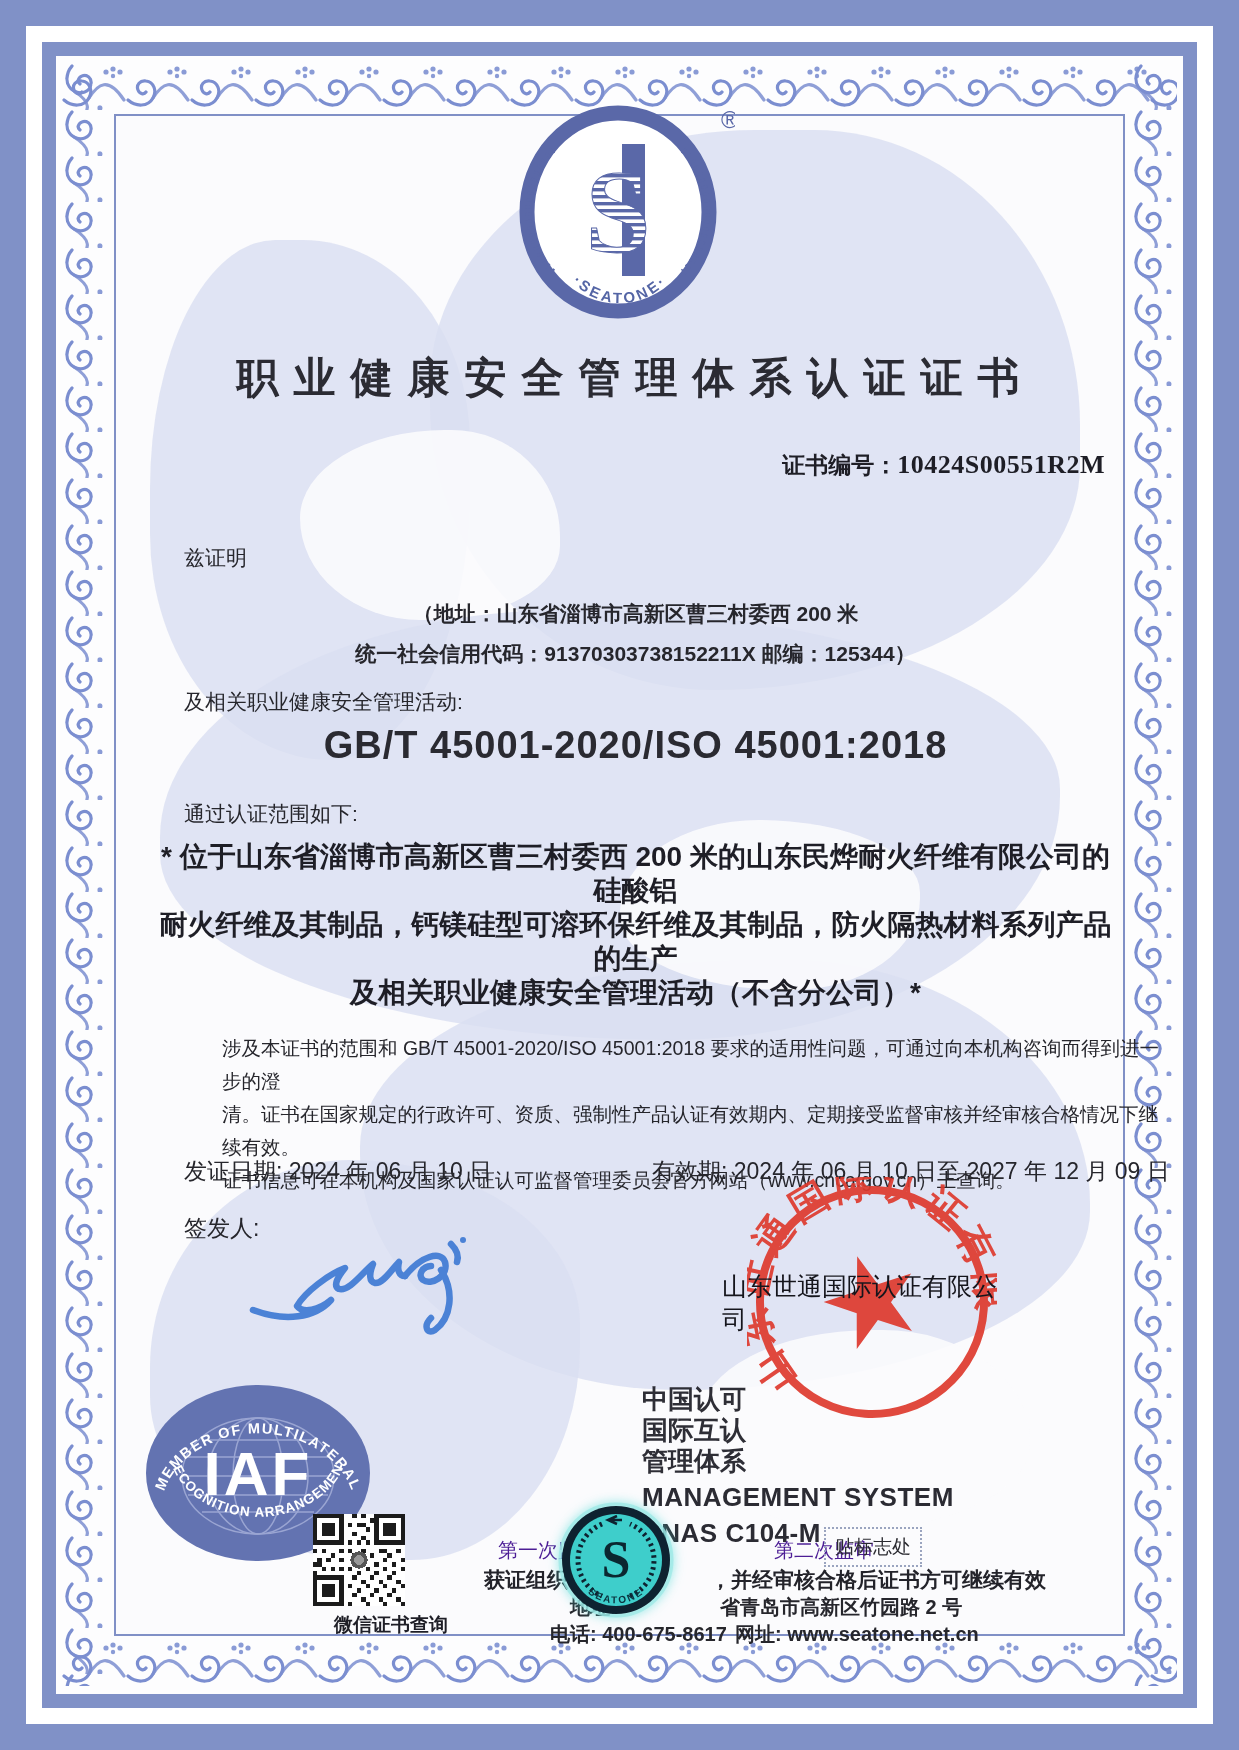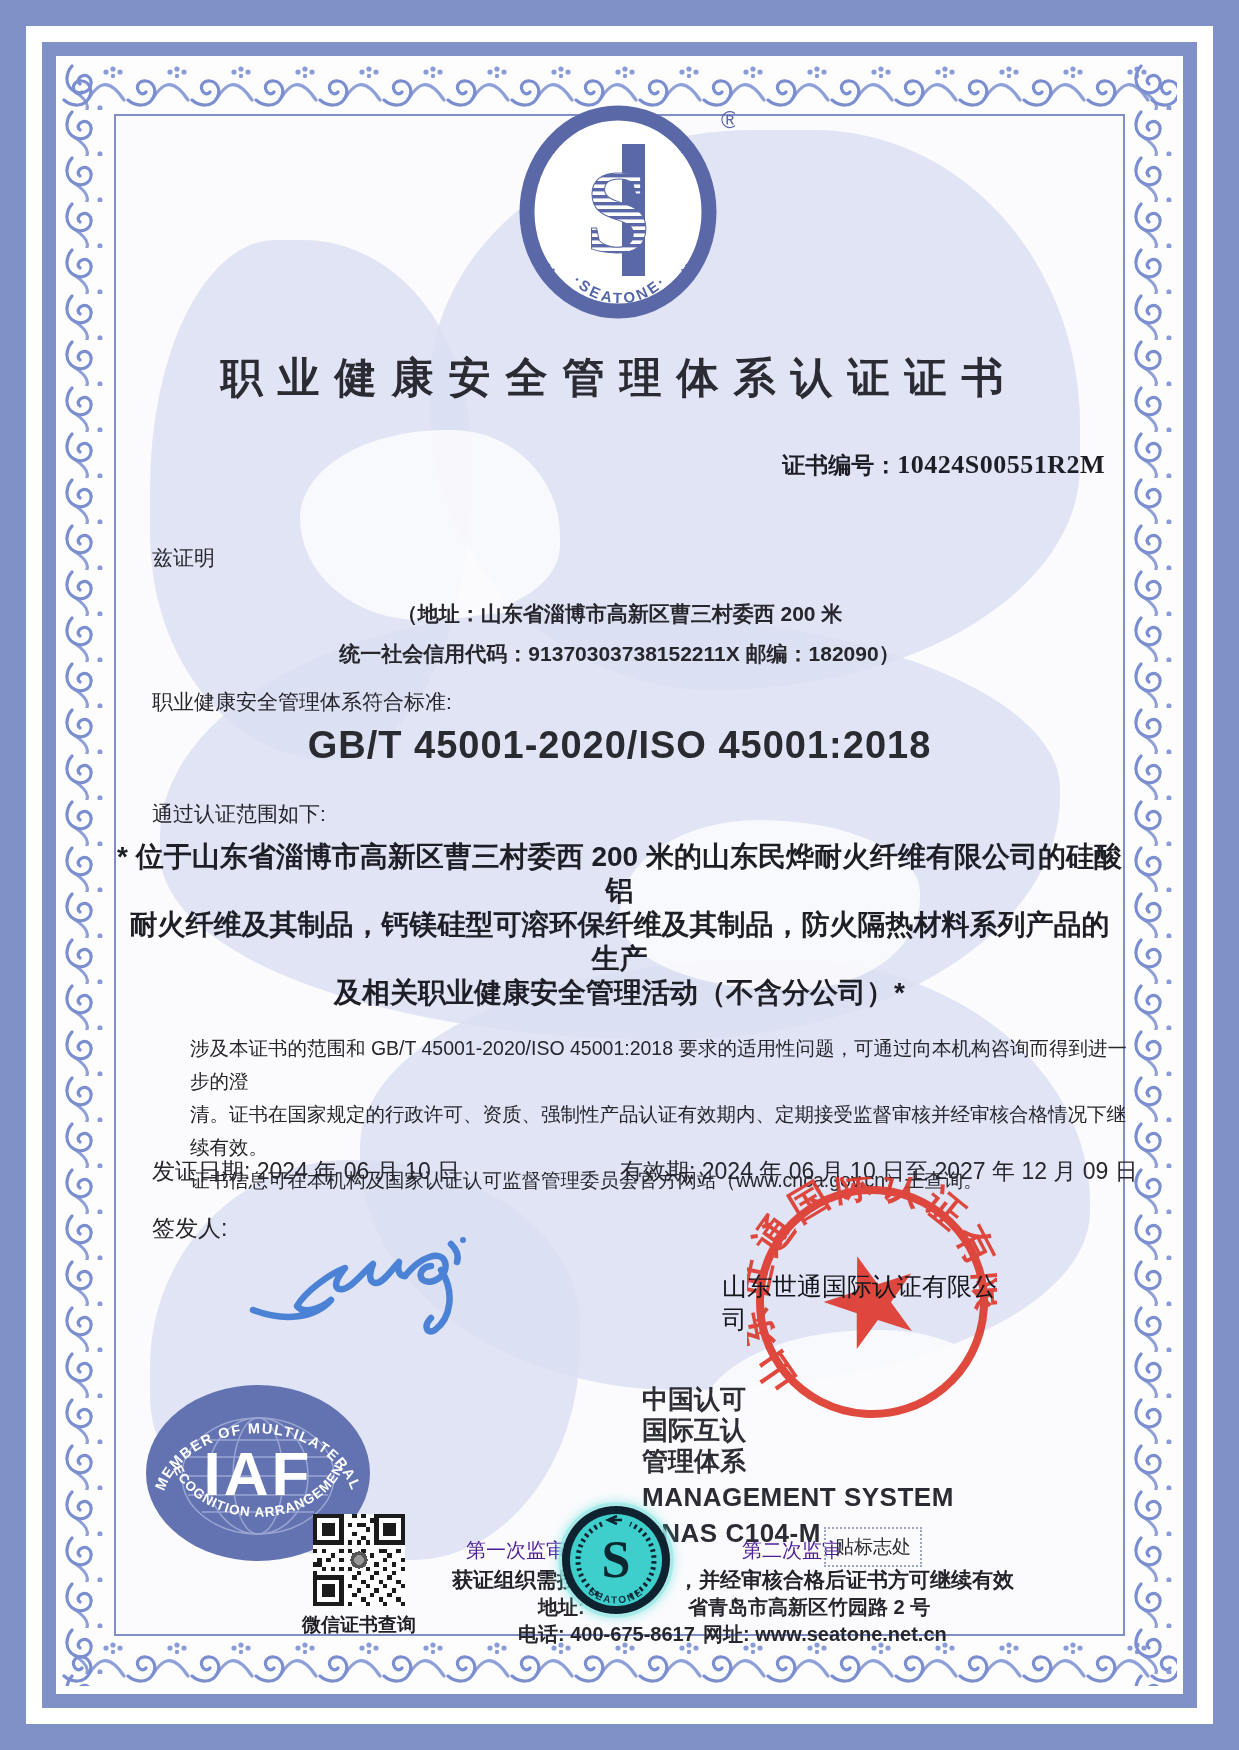--- a/index.html
+++ b/index.html
@@ -14,21 +14,21 @@
   .frame-white1{inset:26px; background:#ffffff;}
   .frame-blue2{inset:42px; background:#8091c7;}
   .frame-white2{inset:56px; background:#fdfdfe;}
   .inner-border{left:114px; top:114px; right:114px; bottom:114px; border:2px solid #8090c6; background:#fbfbfd;}
   .strip{overflow:hidden;}
   .strip svg{display:block;}
   
   .wm{background:#d9def1; opacity:.8; z-index:1;}
   .wm-white{background:#fbfbfd; opacity:.9; z-index:1;}
   
-  .z{z-index:3;}
+  .z{z-index:3;padding-left:32px;}
   .center{left:116px; right:116px; text-align:center;}
   .cert-title{top:350px; font-size:42px; font-weight:700; letter-spacing:15px; color:#2b2b33;}
   .cert-no{top:450px; right:134px; font-size:23px; font-weight:700; color:#1e1e26;}
   .cert-no .num{font-family:"Liberation Serif","DejaVu Serif",serif; font-size:26px; letter-spacing:.5px;}
   .intro{left:152px; top:503px; font-size:21px;margin-top:41px;}
   .company-name{top:528px; font-size:38px; font-weight:700; color:#1c1c24; letter-spacing:4px;}
   .addr1{top:600px; font-size:21px; font-weight:600;}
   .addr2{top:640px; font-size:21px; font-weight:600;}
   .std-label{left:152px; top:688px; font-size:21px;}
   .standard{top:724px; font-size:38px; font-weight:600; letter-spacing:1px; color:#2a2a31;}
@@ -159,23 +159,23 @@
   </div>
 
   <div class="abs z center cert-title">职业健康安全管理体系认证证书</div>
 
   <div class="abs z cert-no">
     <span>证书编号：</span><span class="num">10424S00551R2M</span>
   </div>
 
   <div class="abs z intro">兹证明</div>
   <div class="abs z center addr1">（地址：山东省淄博市高新区曹三村委西 200 米</div>
-  <div class="abs z center addr2">统一社会信用代码：91370303738152211X 邮编：182090）</div>
-
-  <div class="abs z std-label">职业健康安全管理体系符合标准:</div>
+  <div class="abs z center addr2">统一社会信用代码：91370303738152211X 邮编：125344）</div>
+
+  <div class="abs z std-label">及相关职业健康安全管理活动:</div>
   <div class="abs z center standard">GB/T 45001-2020/ISO 45001:2018</div>
 
   <div class="abs z scope-label">通过认证范围如下:</div>
   <div class="abs z center scope">
     <div>* 位于山东省淄博市高新区曹三村委西 200 米的山东民烨耐火纤维有限公司的硅酸铝</div>
     <div>耐火纤维及其制品，钙镁硅型可溶环保纤维及其制品，防火隔热材料系列产品的生产</div>
     <div>及相关职业健康安全管理活动（不含分公司）*</div>
   </div>
 
   <div class="abs z disclaimer">

